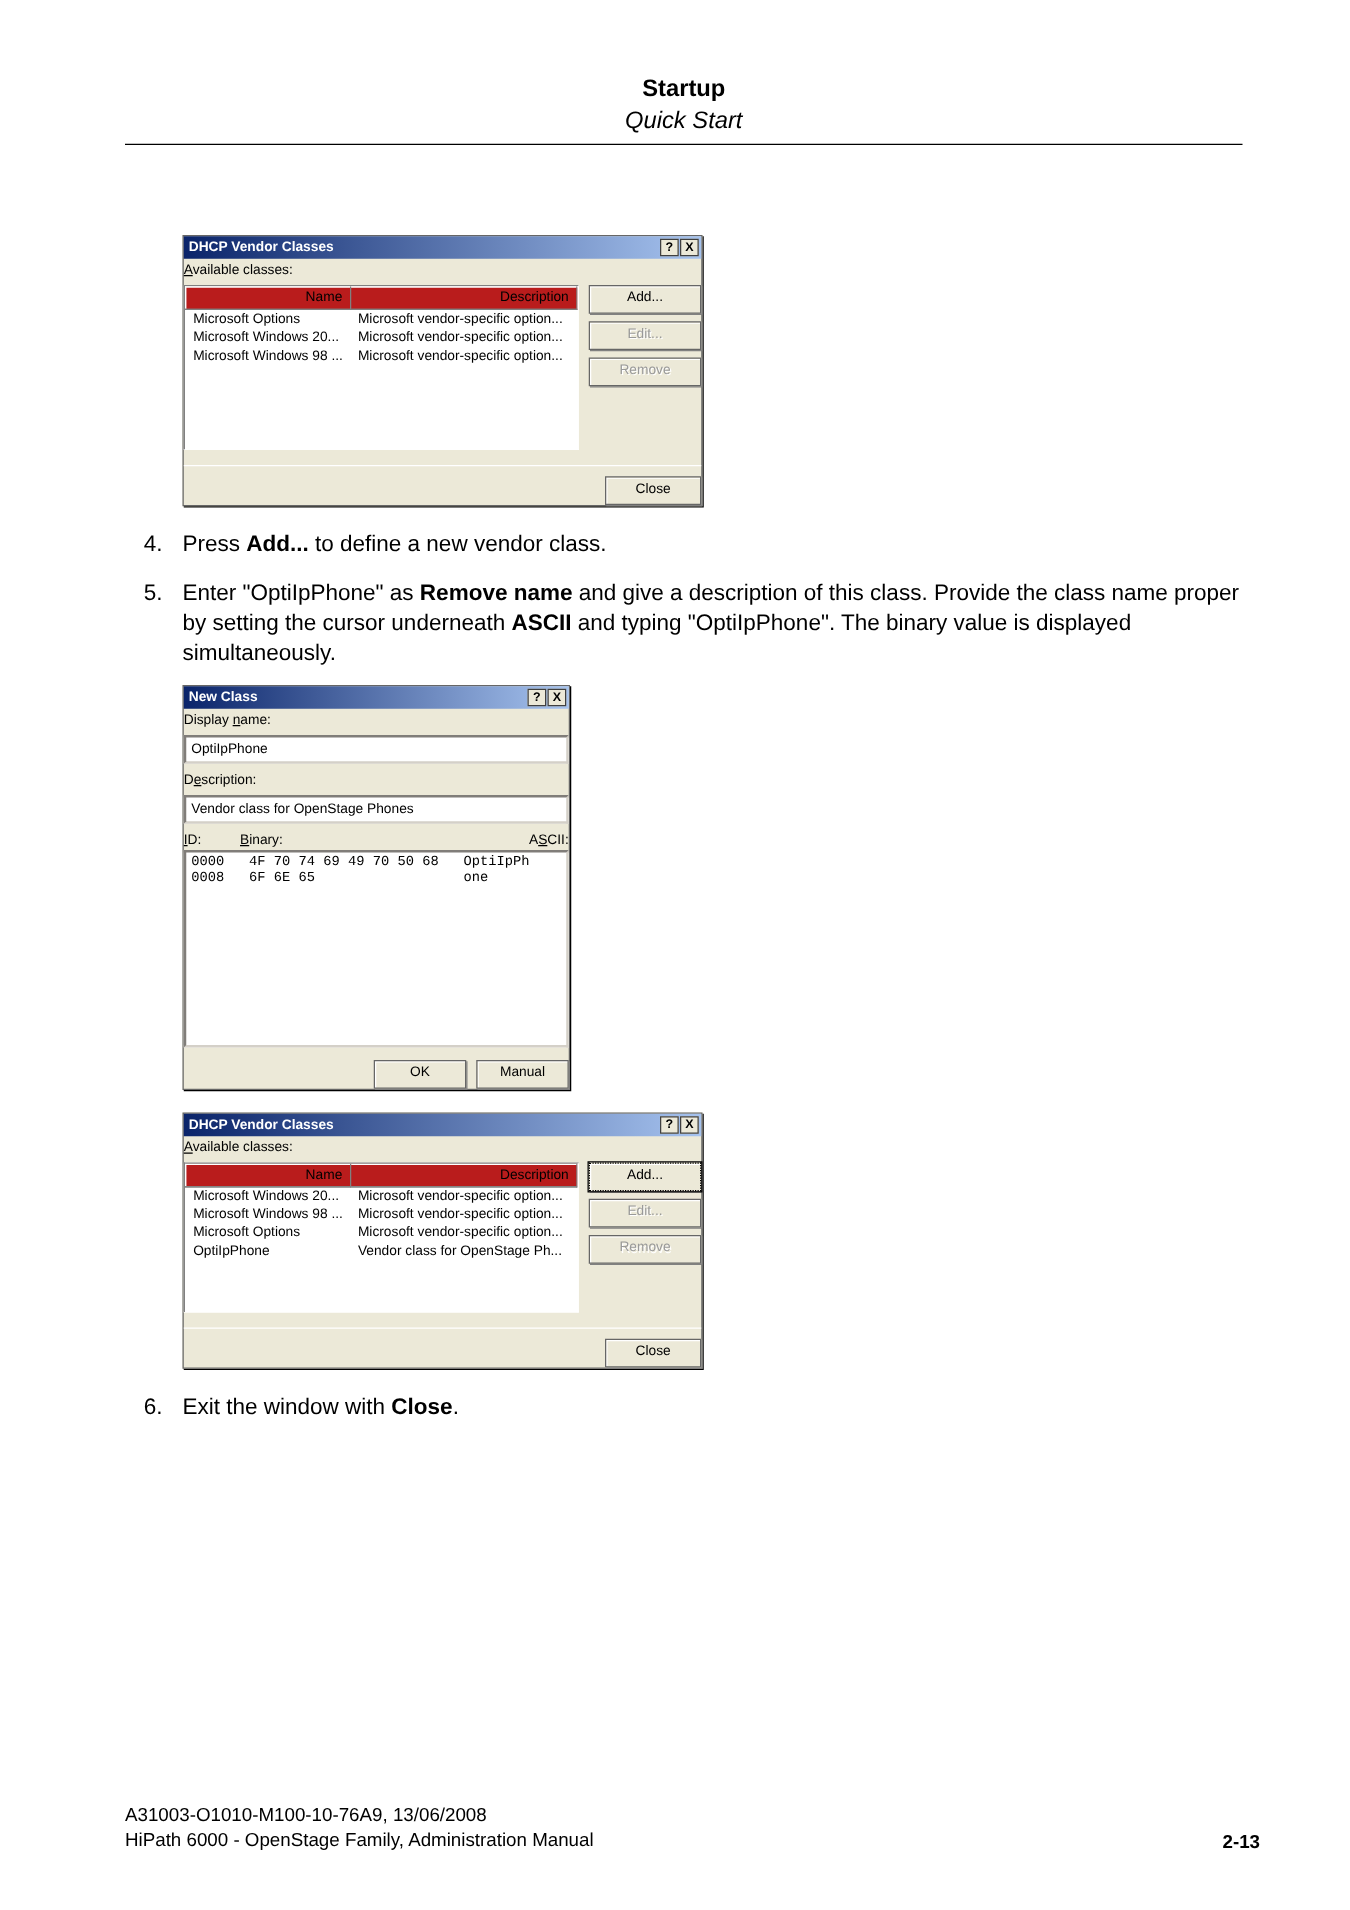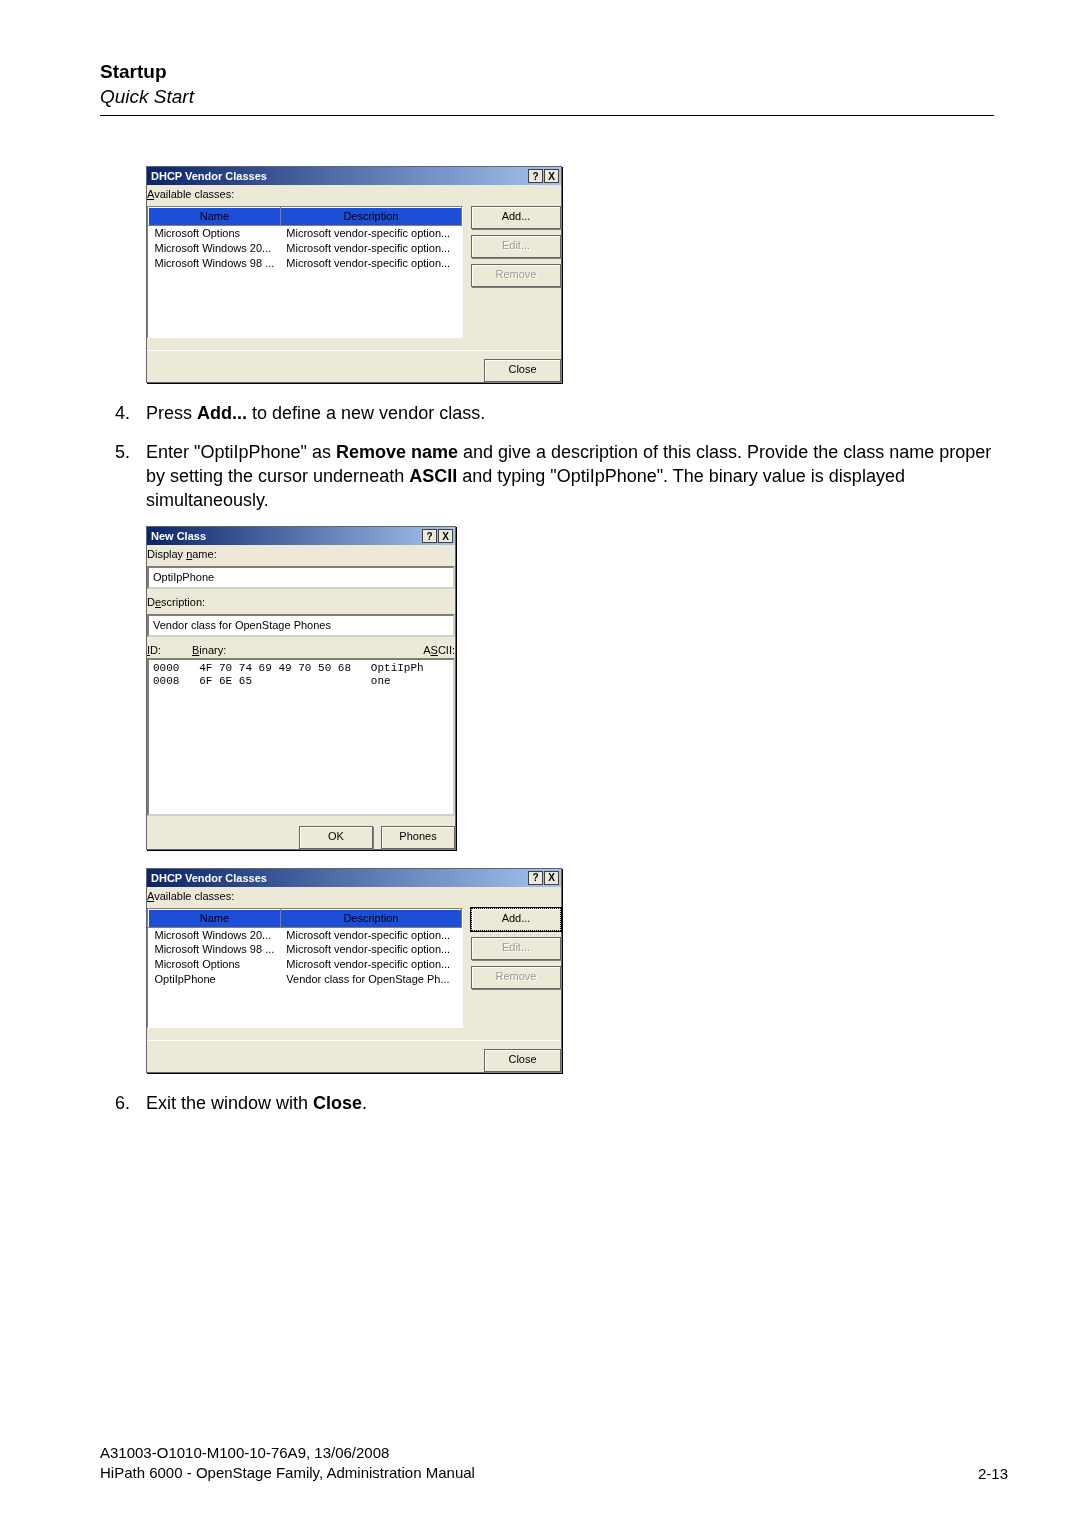--- a/index.html
+++ b/index.html
@@ -10,24 +10,24 @@
     font-size: 14px;
   }
   .page {
     width: 1080px;
     height: 1528px;
     position: relative;
     box-sizing: border-box;
     padding: 60px 86px 40px 100px;
   }
   .header {
-    text-align: left;
+    text-align: center;
     padding-bottom: 6px;
     border-bottom: 1.5px solid #000;
-    margin-bottom: 50px;
+    margin-bottom: 72px;
   }
   .header .title {
     font-weight: bold;
     font-size: 19px;
     line-height: 1.3;
   }
   .header .subtitle {
     font-style: italic;
     font-size: 19px;
     line-height: 1.3;
@@ -123,23 +123,23 @@
     border-right-color: #fff;
     border-bottom-color: #fff;
     height: 130px;
     overflow: hidden;
   }
   .listview table {
     border-collapse: collapse;
     width: 100%;
   }
   .listview thead th {
-    text-align: center;
+    text-align: right;
     font-weight: normal;
-    background: #1d4ed8;
+    background: #b91c1c;
     border: 1px solid #808080;
     border-left-color: #fff;
     border-top-color: #fff;
     padding: 1px 6px;
     font-size: 11px;
   }
   .listview tbody td {
     padding: 0 6px;
     white-space: nowrap;
     font-size: 11px;
@@ -228,21 +228,21 @@
     right: 72px;
     display: flex;
     justify-content: space-between;
     align-items: flex-end;
     font-size: 15px;
   }
   .page-footer .left {
     line-height: 1.3;
   }
   .page-footer .right {
-    font-weight: normal;
+    font-weight: bold;
   }
   b { font-weight: bold; }
 </style>
 </head>
 <body>
 
 <div class="page">
   <div class="header">
     <div class="title">Startup</div>
     <div class="subtitle">Quick Start</div>
@@ -325,21 +325,21 @@
         <div class="hexheader">
           <div style="width:45px;"><span class="underline-letter">I</span>D:</div>
           <div style="width:150px;"><span class="underline-letter">B</span>inary:</div>
           <div class="righthex">A<span class="underline-letter">S</span>CII:</div>
         </div>
         <div class="hexview">0000   4F 70 74 69 49 70 50 68   OptiIpPh
 0008   6F 6E 65                  one</div>
 
         <div class="nc-footer">
           <div class="winbtn"><span>OK</span></div>
-          <div class="winbtn"><span>Phones</span></div>
+          <div class="winbtn"><span>Manual</span></div>
         </div>
       </div>
     </div>
 
 
     <div class="winbox" style="width:414px;">
       <div class="titlebar">
         <span class="title-text">DHCP Vendor Classes</span>
         <span class="controls">
           <span class="tbtn">?</span>

